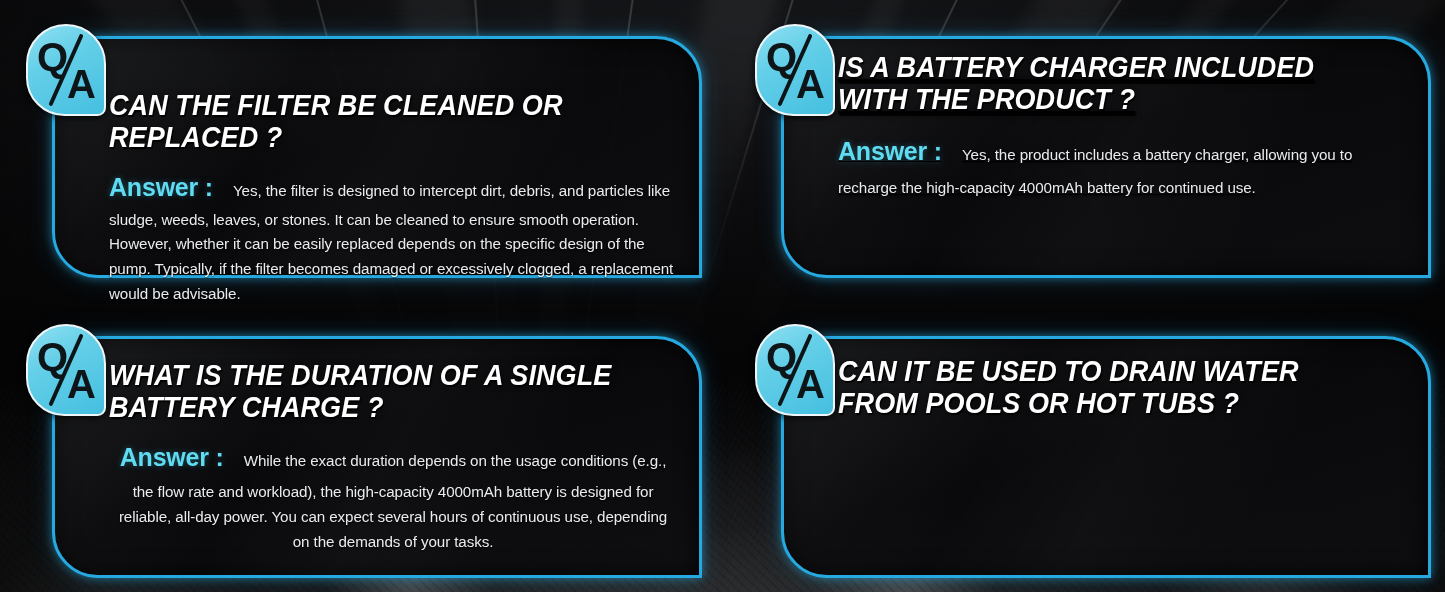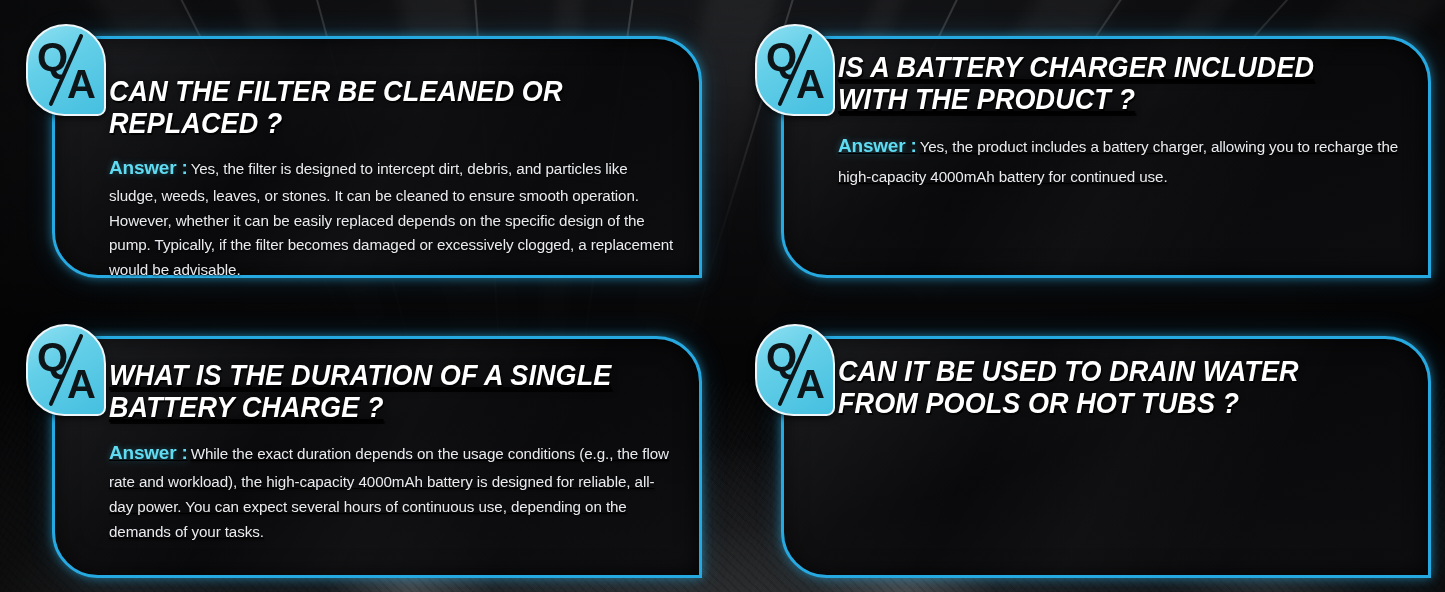--- a/index.html
+++ b/index.html
@@ -156,35 +156,35 @@
     color:#e9ebee;
     font-size:15.2px;
     line-height:1.62;
     letter-spacing:-0.1px;
     max-width:612px;
     text-shadow:0 1px 2px rgba(0,0,0,0.8);
   }
   .answer-label {
     color:#5fdcf2;
     font-weight:bold;
-    font-size:19px;
+    font-size:25px;
     letter-spacing:-0.2px;
-    margin-right:3px;
+    margin-right:20px;
     text-shadow:0 0 6px rgba(60,200,235,0.35);
   }
 
   
-  .cell-tl .content { top:36px; }
+  .cell-tl .content { top:50px; }
   .cell-tr .content { top:12px;text-decoration:underline; }
-  .cell-bl .content { top:20px;text-decoration:underline; }
+  .cell-bl .content { top:20px; }
   .cell-br .content { top:16px; }
 
   .cell-tl .answer { max-width:600px; }
   .cell-tr .answer { max-width:578px; line-height:1.78; }
-  .cell-bl .answer { max-width:592px; line-height:1.66; }
+  .cell-bl .answer { max-width:592px; line-height:1.66;text-align:center; }
   .cell-br .answer { max-width:600px; line-height:1.70; }
 
   .cell-tr .question, .cell-bl .question, .cell-br .question { font-size:30px; }
 </style>
 </head>
 <body>
 
 <div id="stage">
 
   <div class="bg-base"></div>

